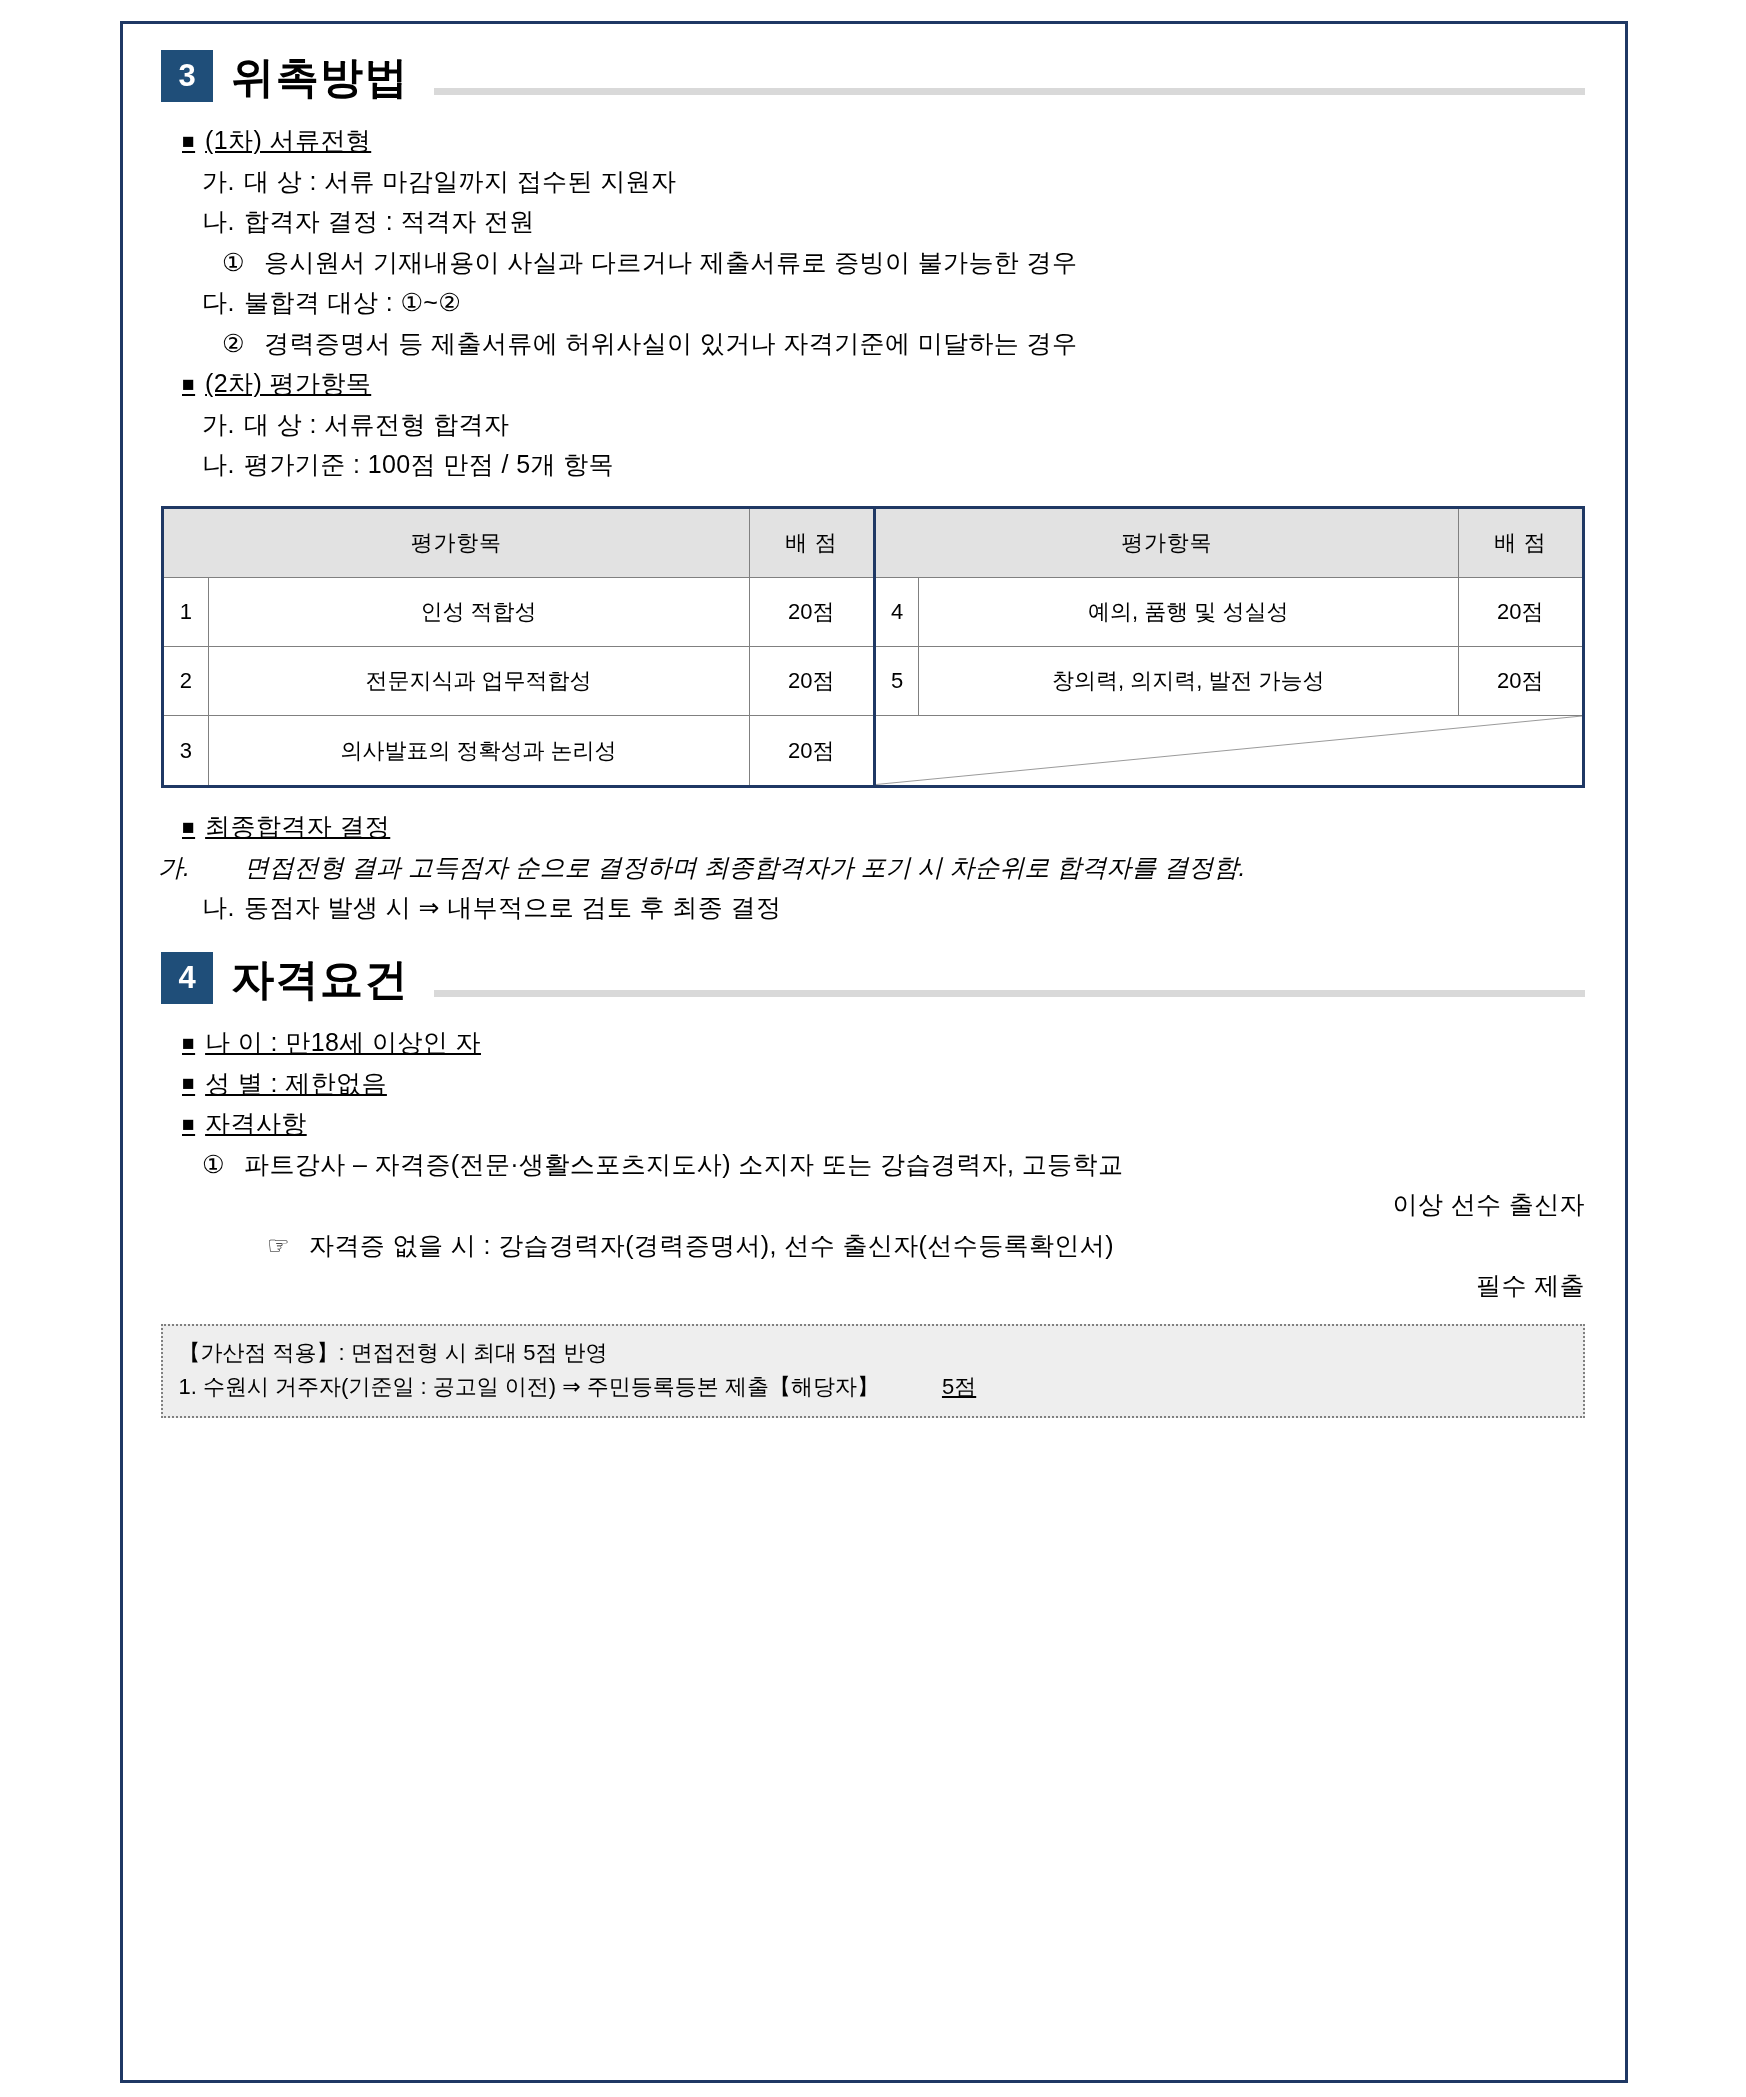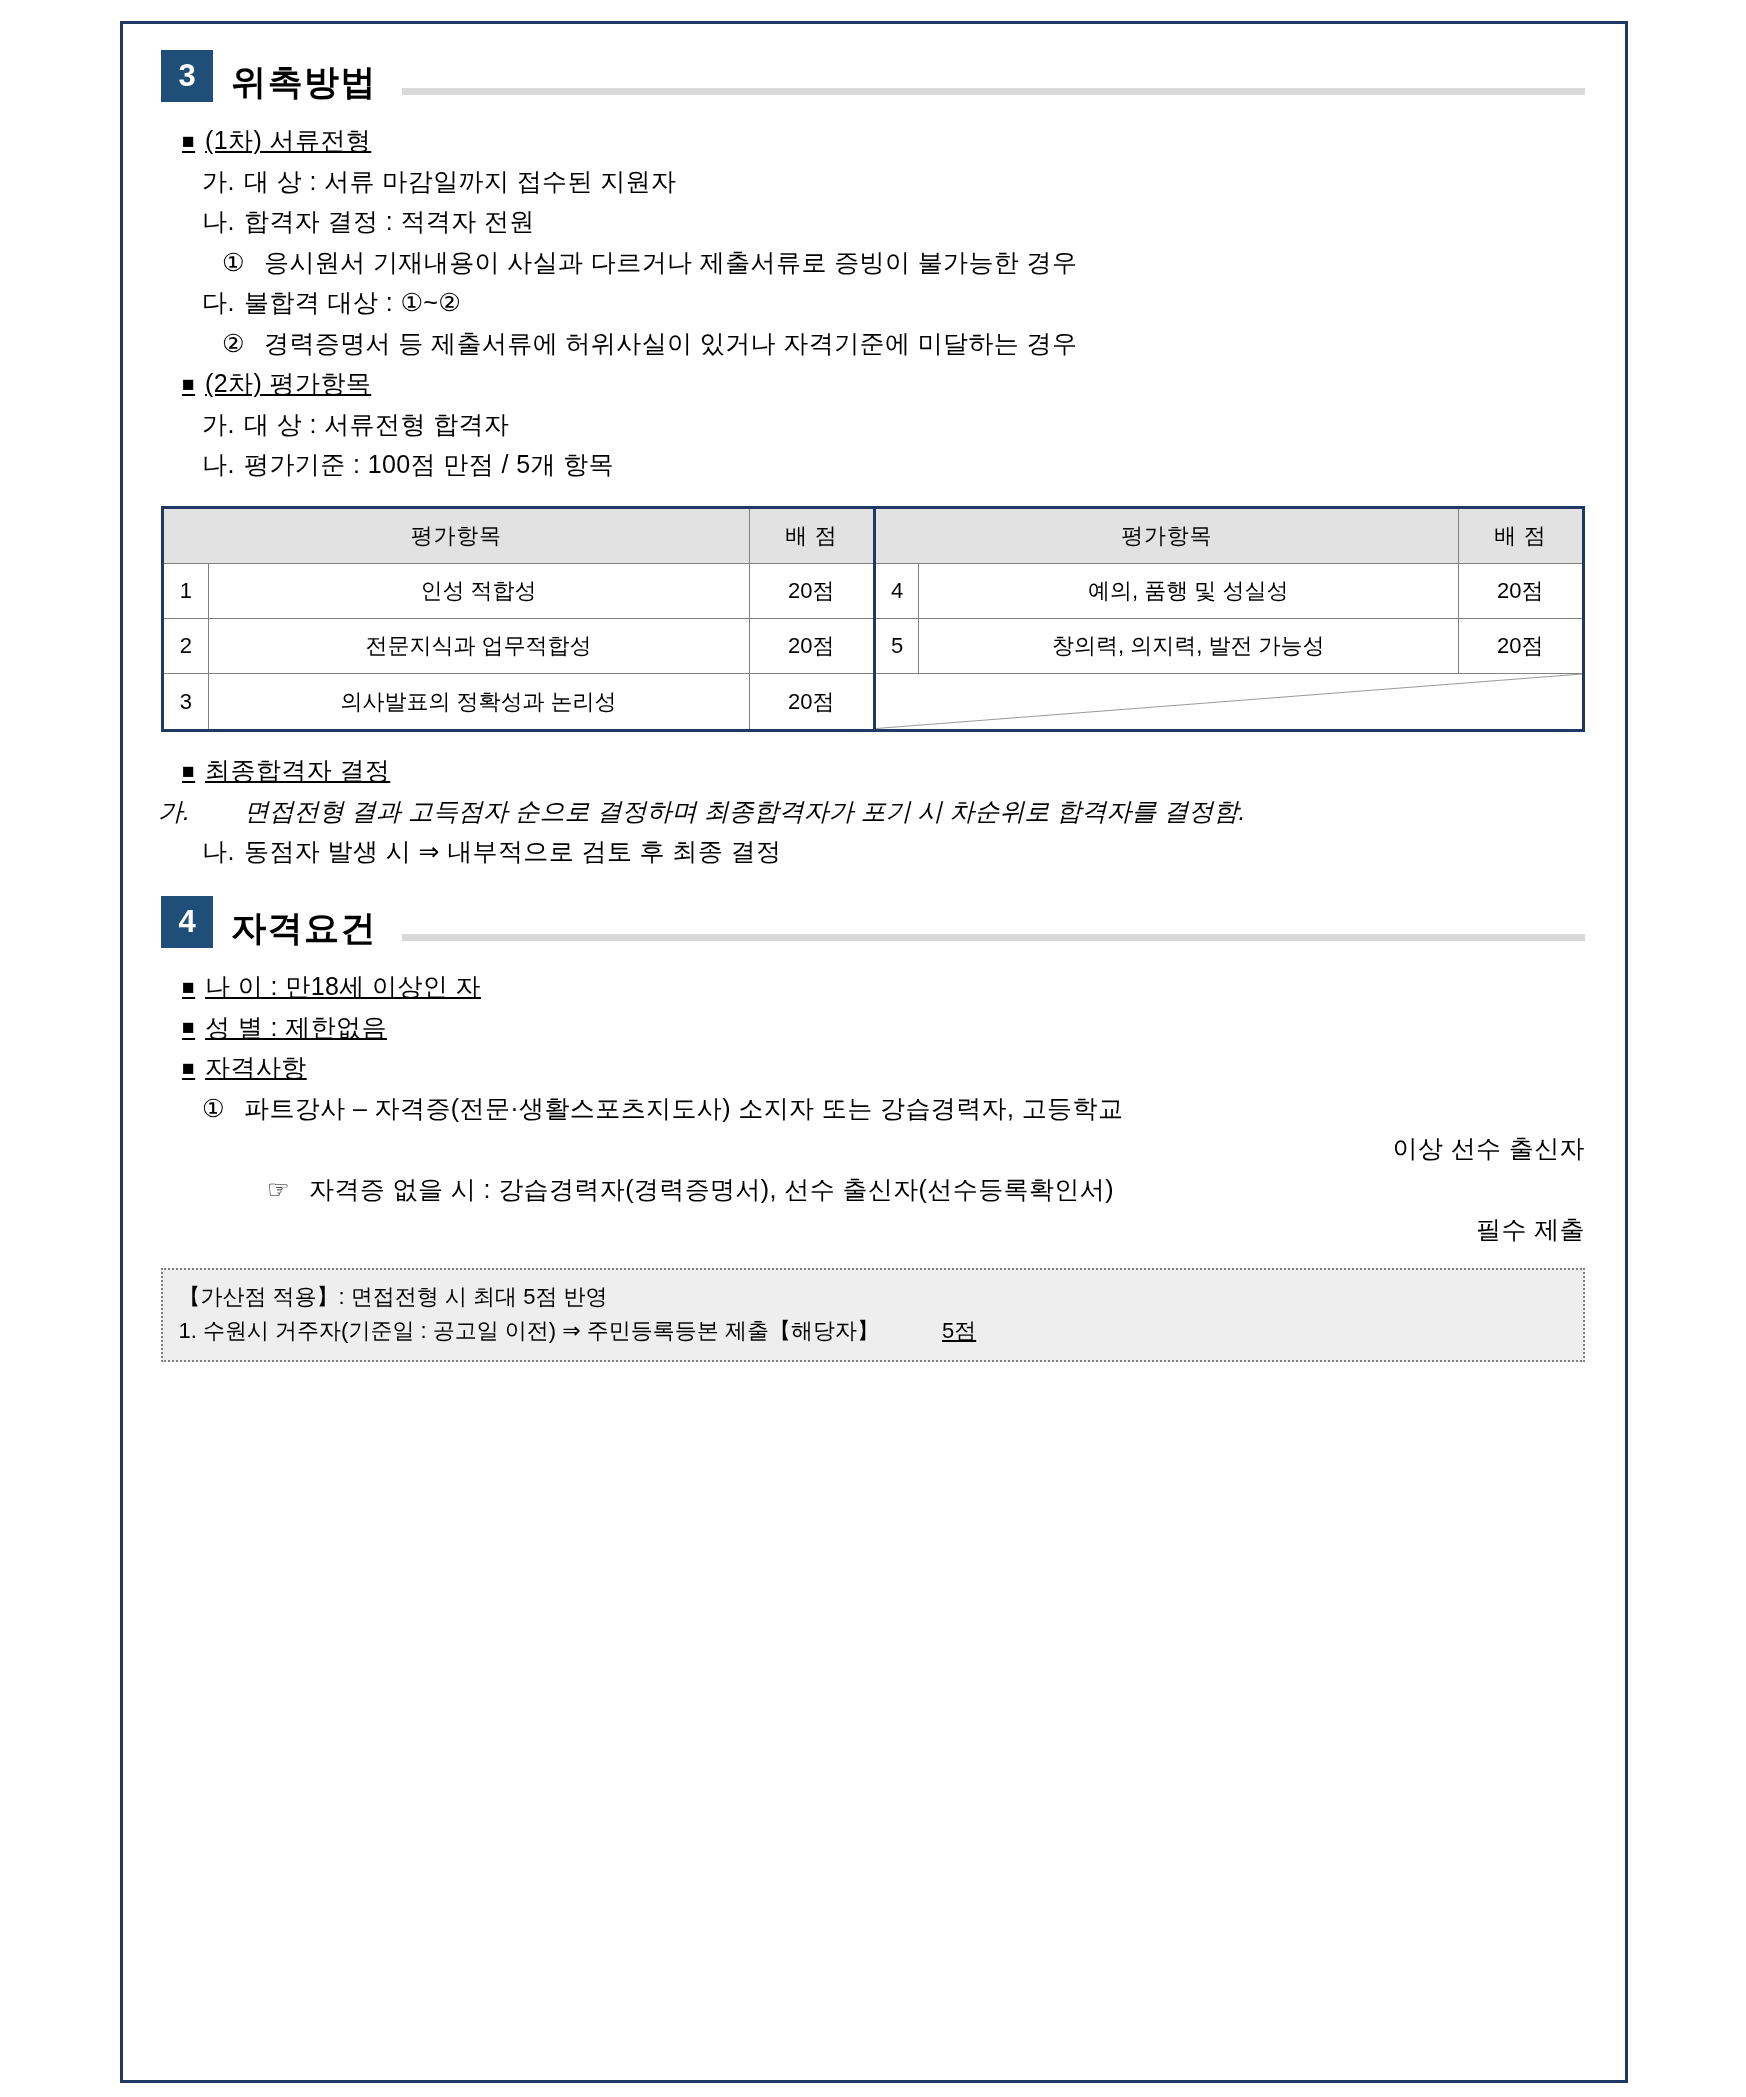--- a/index.html
+++ b/index.html
@@ -51,21 +51,21 @@
     background: #1f4e79;
     color: #ffffff;
     font-size: 31px;
     font-weight: bold;
     display: flex;
     align-items: center;
     justify-content: center;
     flex: 0 0 auto;
   }
   .section-title {
-    font-size: 35px;
+    font-size: 43px;
     font-weight: bold;
     letter-spacing: 1.4px;
     line-height: 1;
     padding-bottom: 2.8px;
     white-space: nowrap;
   }
   .section-rule {
     flex: 1 1 auto;
     height: 7px;
     background: #d9d9d9;
@@ -104,21 +104,21 @@
     box-sizing: border-box;
   }
   table {
     border-collapse: collapse;
     table-layout: fixed;
     width: 50%;
     font-size: 22px;
   }
   table td, table th {
     border: 1.4px solid #808080;
-    height: 55px;
+    height: 69px;
     padding: 0 5.6px;
     text-align: center;
     font-weight: normal;
     box-sizing: border-box;
   }
   table th {
     background: #e2e2e2;
     font-size: 22px;
     letter-spacing: 0.7px;
   }

